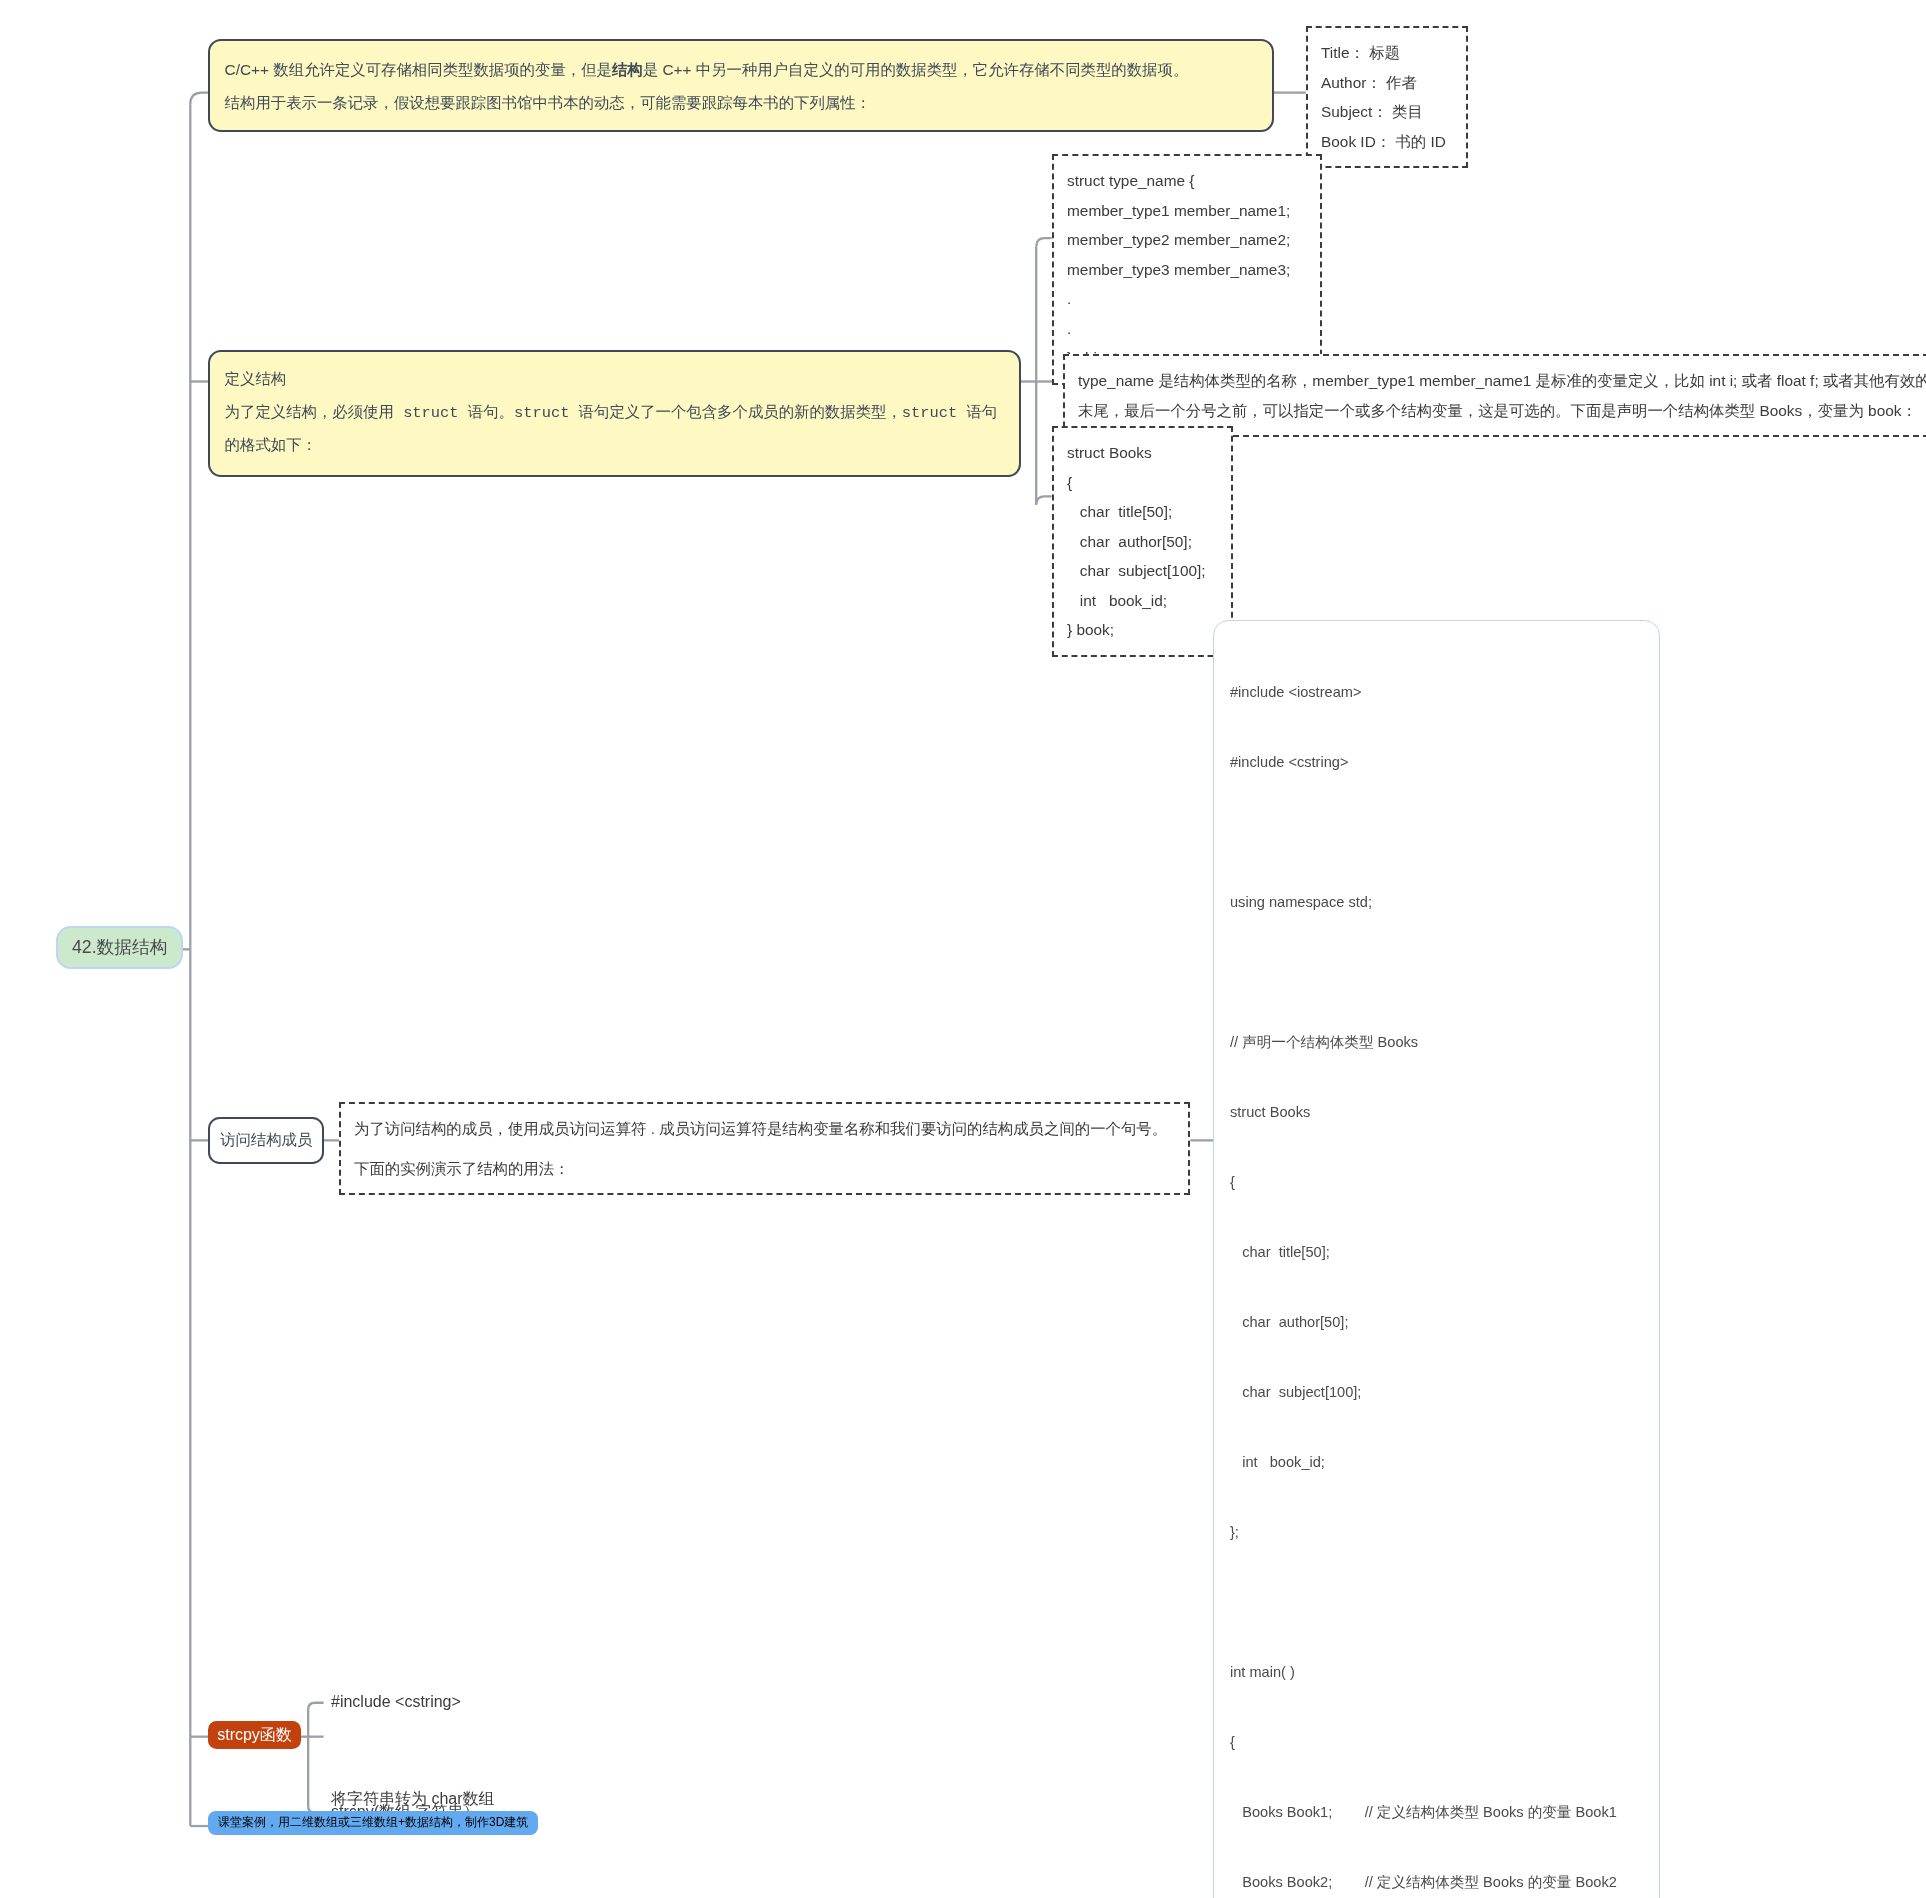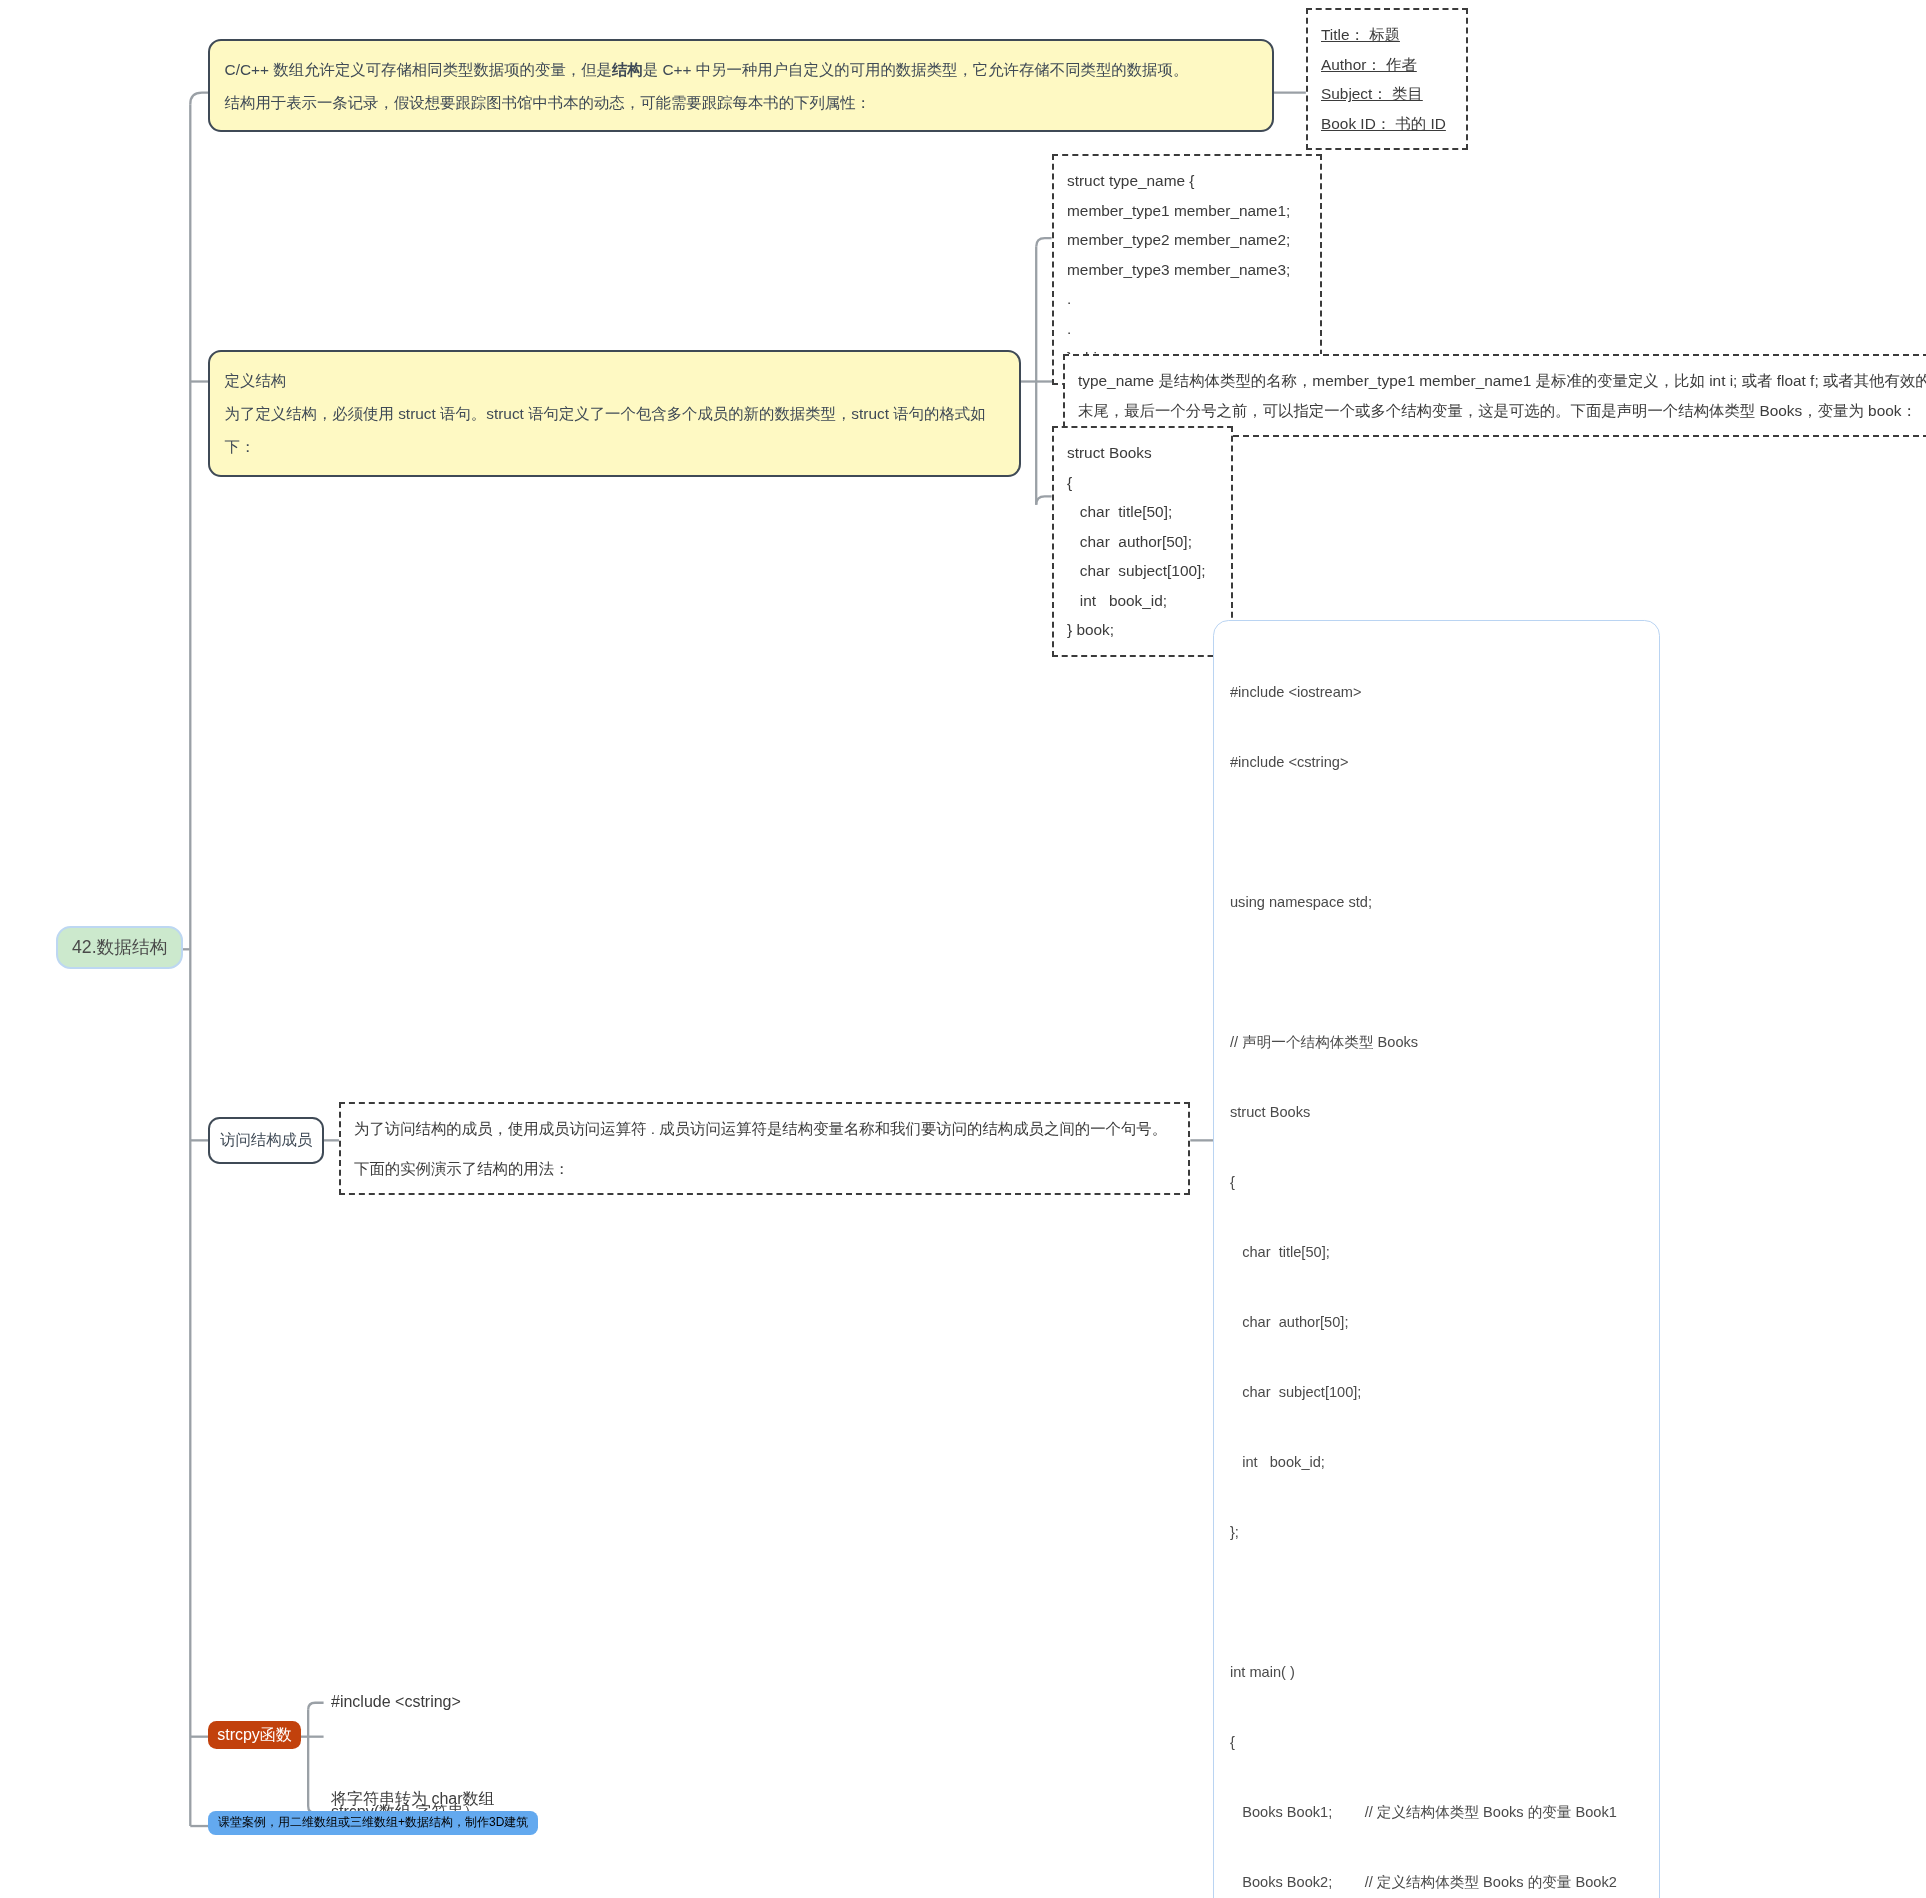--- a/index.html
+++ b/index.html
@@ -148,38 +148,38 @@
 
   <div class="node" style="left:30px; top:926px;padding-left:26px;">
     <div class="pill pill-root">42.数据结构</div>
   </div>
 
   <div class="node box-solid" style="left:208px; top:39px; width:1066px;">
     <div><span>C/C++ 数组允许定义可存储相同类型数据项的变量，但是</span><b>结构</b><span>是 C++ 中另一种用户自定义的可用的数据类型，它允许存储不同类型的数据项。</span></div>
     <div>结构用于表示一条记录，假设想要跟踪图书馆中书本的动态，可能需要跟踪每本书的下列属性：</div>
   </div>
 
-  <div class="node box-dashed" style="left:1306px; top:8px; width:162px;text-decoration:underline;">
+  <div class="node box-dashed" style="left:1306px; top:26px; width:162px;">
     <div>Title： 标题</div>
     <div>Author： 作者</div>
     <div>Subject： 类目</div>
     <div>Book ID： 书的 ID</div>
   </div>
 
   <div class="node box-dashed" style="left:1052px; top:154px; width:270px;">
     <div class="tline">struct type_name {</div>
     <div class="tline">member_type1 member_name1;</div>
     <div class="tline">member_type2 member_name2;</div>
     <div class="tline">member_type3 member_name3;</div>
     <div class="tline">.</div>
     <div class="tline">.</div>
     <div class="tline">} object_names;</div>
   </div>
 
-  <div class="node box-solid" style="left:208px; top:350px; width:813px;">
+  <div class="node box-solid" style="left:208px; top:350px; width:813px;font-family:Liberation Mono, monospace;">
     <div>定义结构</div>
     <div>为了定义结构，必须使用 struct 语句。struct 语句定义了一个包含多个成员的新的数据类型，struct 语句的格式如下：</div>
   </div>
 
   <div class="node box-dashed" style="left:1063px; top:354px; width:1056px;">
     <div>type_name 是结构体类型的名称，member_type1 member_name1 是标准的变量定义，比如 int i; 或者 float f; 或者其他有效的变量定义。在结构定义的</div>
     <div>末尾，最后一个分号之前，可以指定一个或多个结构变量，这是可选的。下面是声明一个结构体类型 Books，变量为 book：</div>
   </div>
 
   <div class="node box-dashed" style="left:1052px; top:426px; width:181px;">

